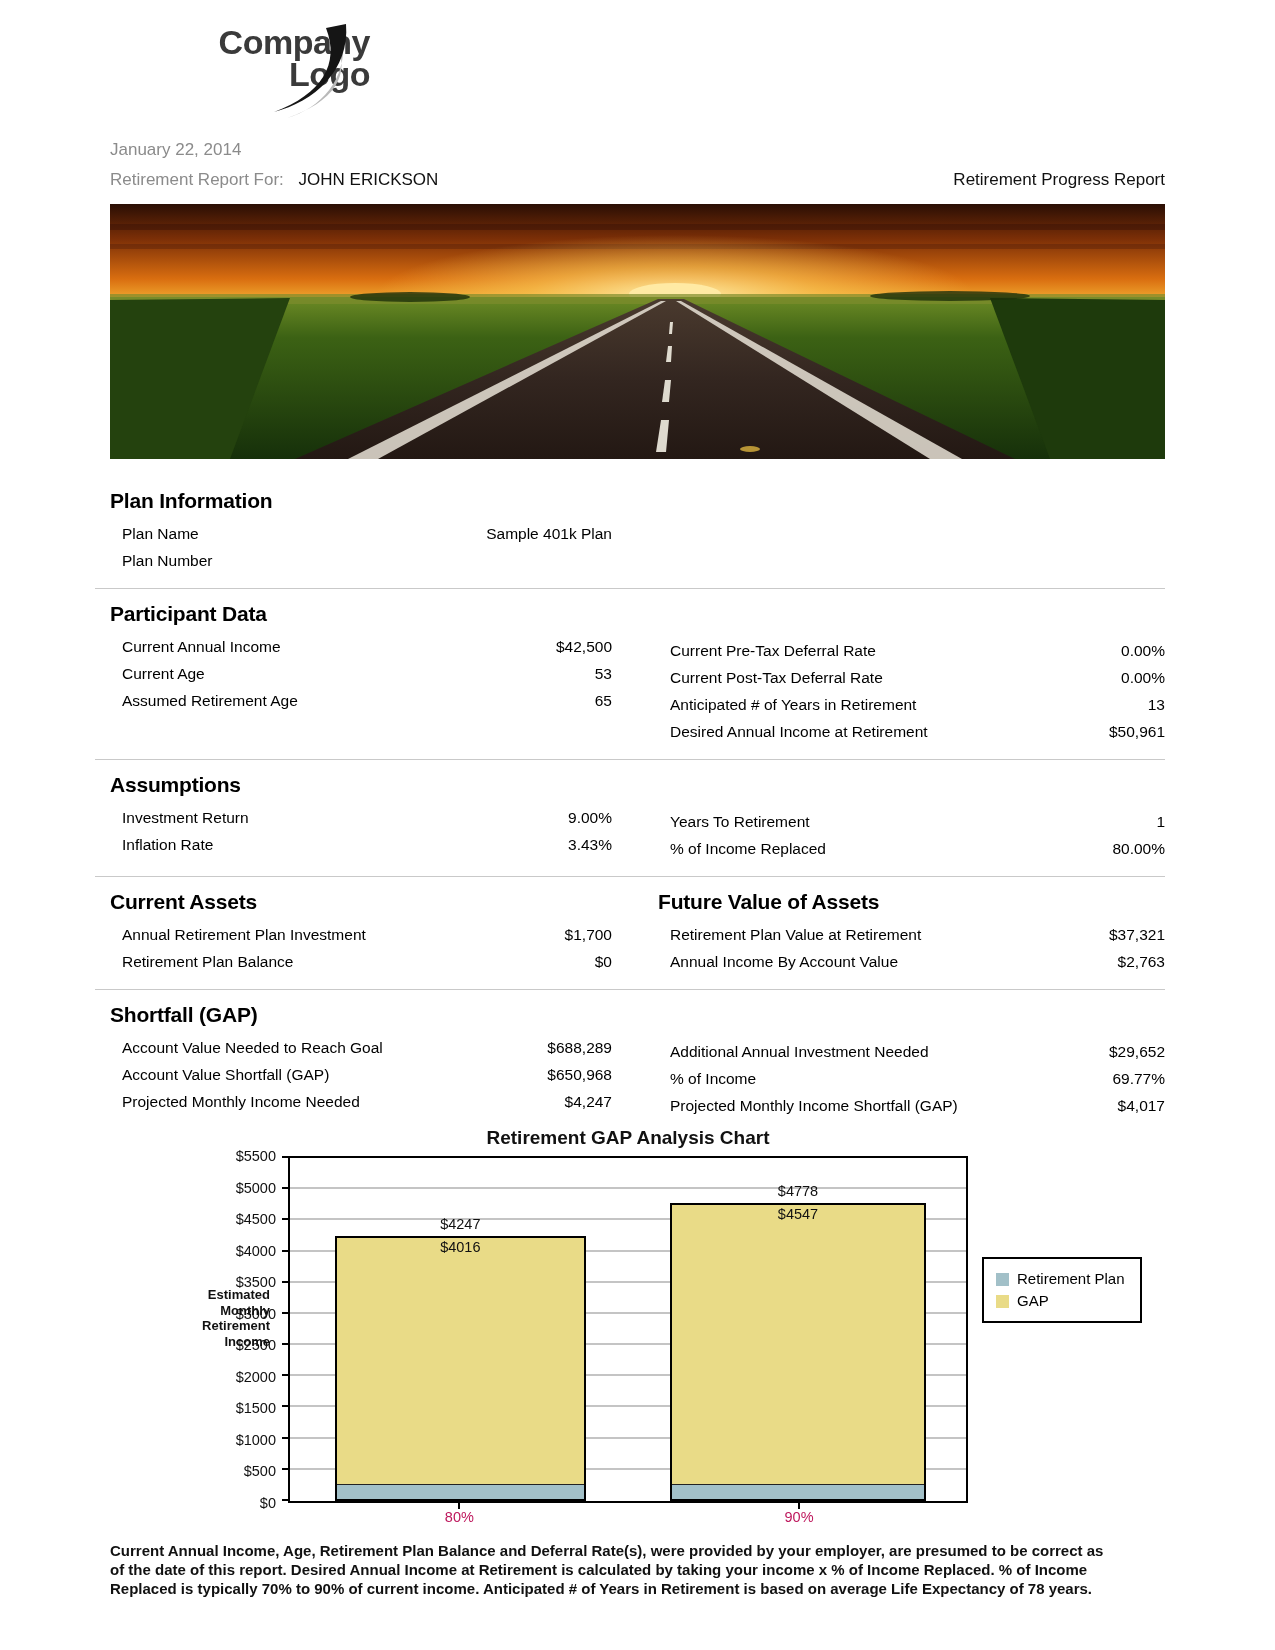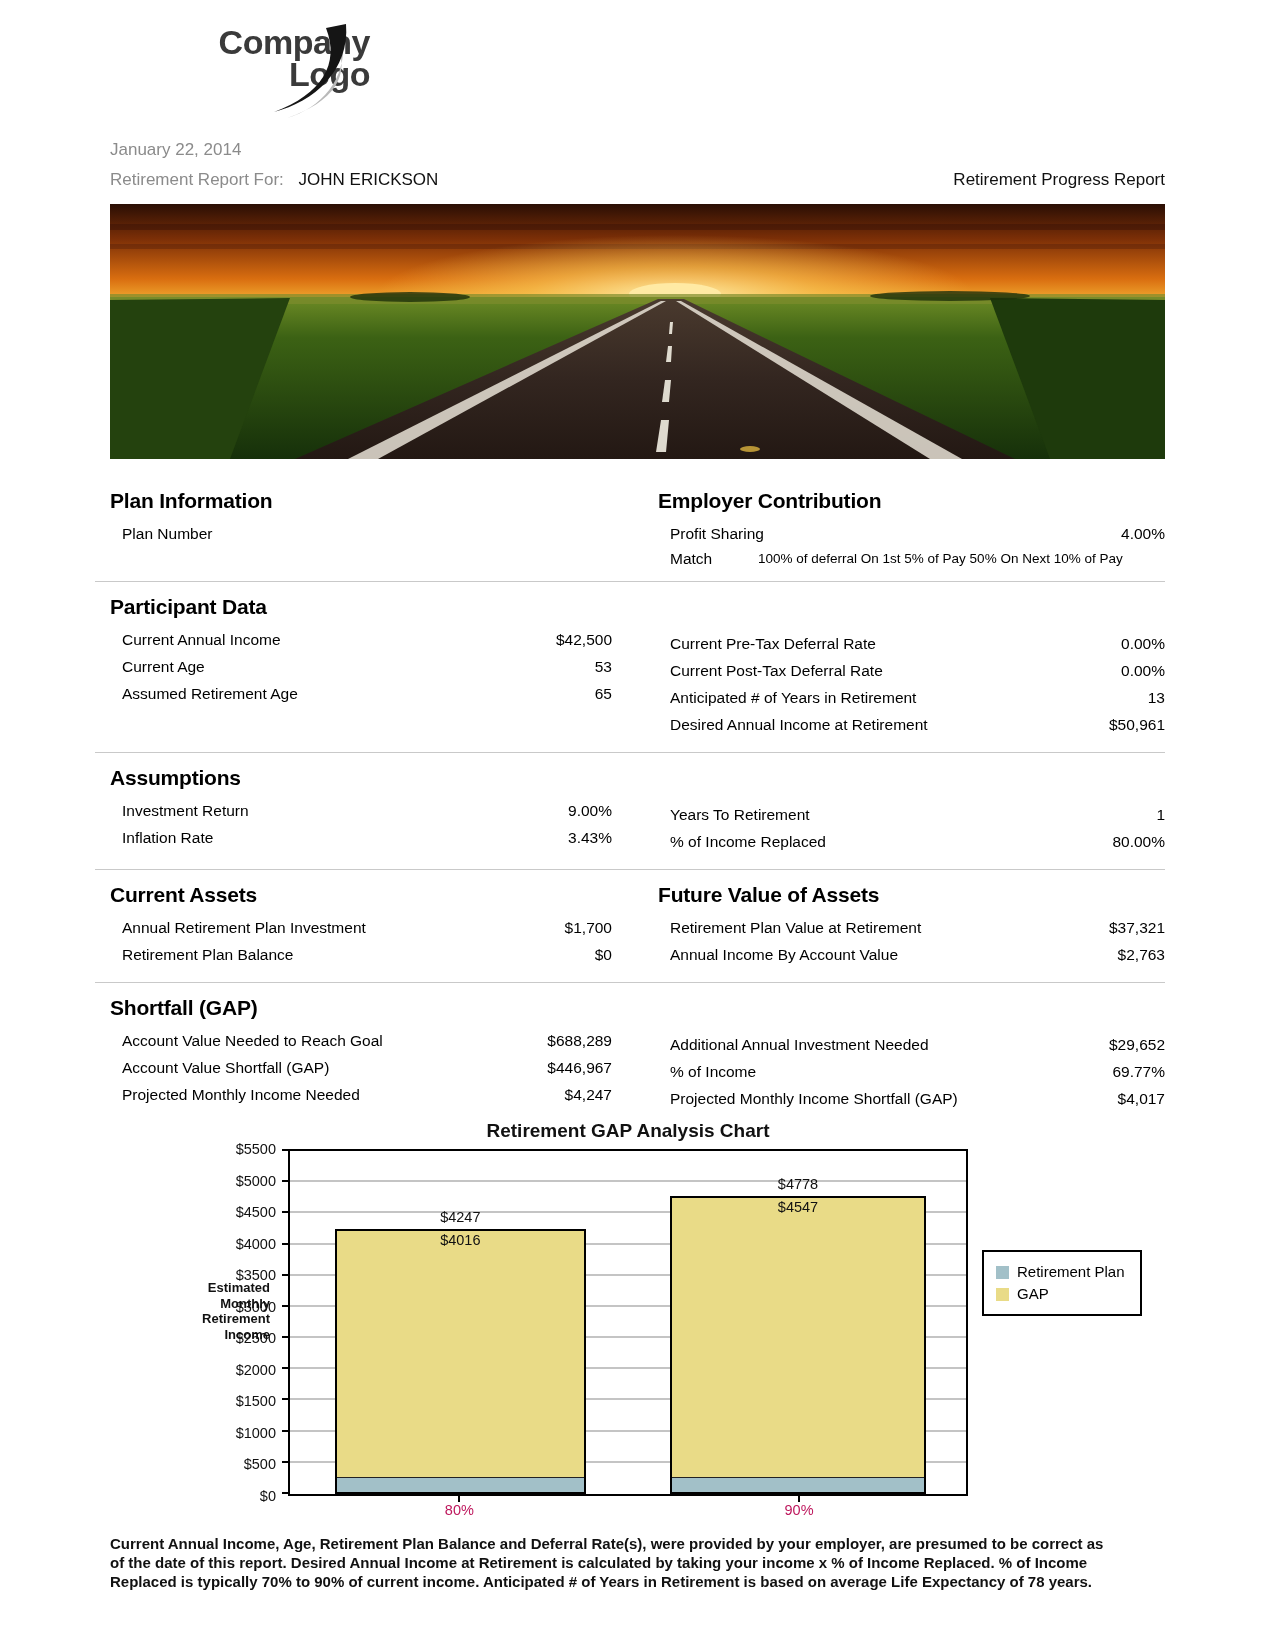--- a/index.html
+++ b/index.html
@@ -145,35 +145,28 @@
       <ellipse cx="300" cy="93" rx="60" ry="5" fill="#1d2f0a" opacity="0.8"></ellipse>
       <ellipse cx="840" cy="92" rx="80" ry="5" fill="#1d2f0a" opacity="0.8"></ellipse>
       <ellipse cx="640" cy="245" rx="10" ry="3" fill="#c8a23a" opacity="0.9"></ellipse>
     </svg>
   </div>
 
   <div class="section" style="padding-top:6px;">
     <div>
       <h2>Plan Information</h2>
       <div class="row">
+        <span class="lab">Plan Name</span>
+        <span class="val">Sample 401k  Plan</span>
+      </div>
+      <div class="row">
         <span class="lab">Plan Number</span>
         <span class="val"></span>
       </div>
     </div>
-    <div>
-      <h2>Employer Contribution</h2>
-      <div class="row">
-        <span class="lab">Profit Sharing</span>
-        <span class="val">4.00%</span>
-      </div>
-      <div class="match-row">
-        <span class="lab">Match</span>
-        <span class="val">100% of deferral On 1st  5% of Pay  50% On Next  10% of Pay</span>
-      </div>
-    </div>
   </div>
 
   <div class="divider"></div>
   <div class="section">
     <div>
       <h2>Participant Data</h2>
       <div class="row">
         <span class="lab">Current Annual Income</span>
         <span class="val">$42,500</span>
       </div>
@@ -262,21 +255,21 @@
   <div class="divider"></div>
   <div class="section" style="padding-bottom:4px;">
     <div>
       <h2>Shortfall (GAP)</h2>
       <div class="row">
         <span class="lab">Account Value Needed to Reach Goal</span>
         <span class="val">$688,289</span>
       </div>
       <div class="row">
         <span class="lab">Account Value Shortfall (GAP)</span>
-        <span class="val">$446,967</span>
+        <span class="val">$650,968</span>
       </div>
       <div class="row">
         <span class="lab">Projected Monthly Income Needed</span>
         <span class="val">$4,247</span>
       </div>
     </div>
     <div>
       <div class="hspacer"></div>
       <div class="row">
         <span class="lab">Additional Annual Investment Needed</span>

